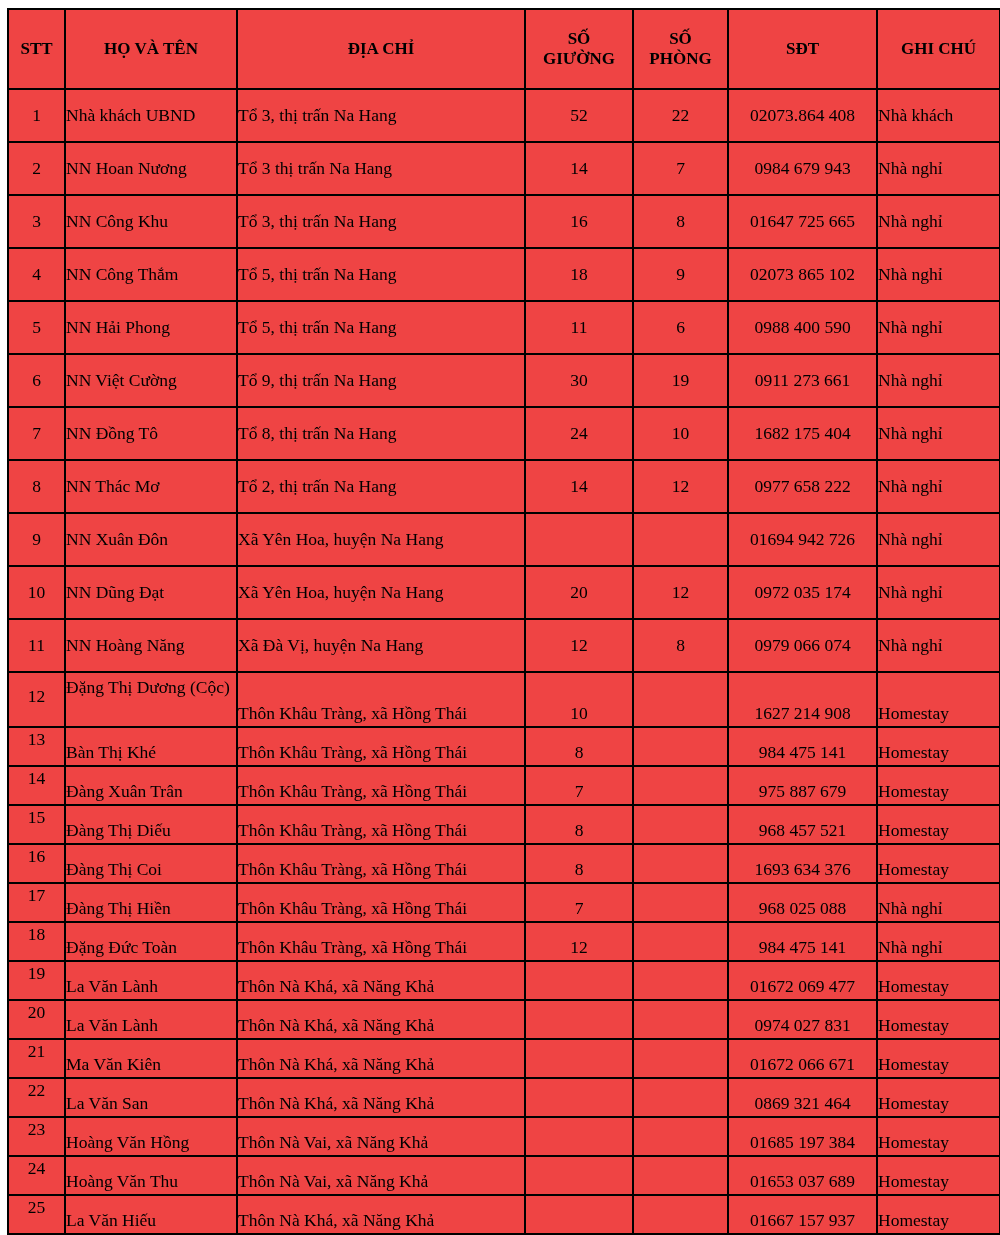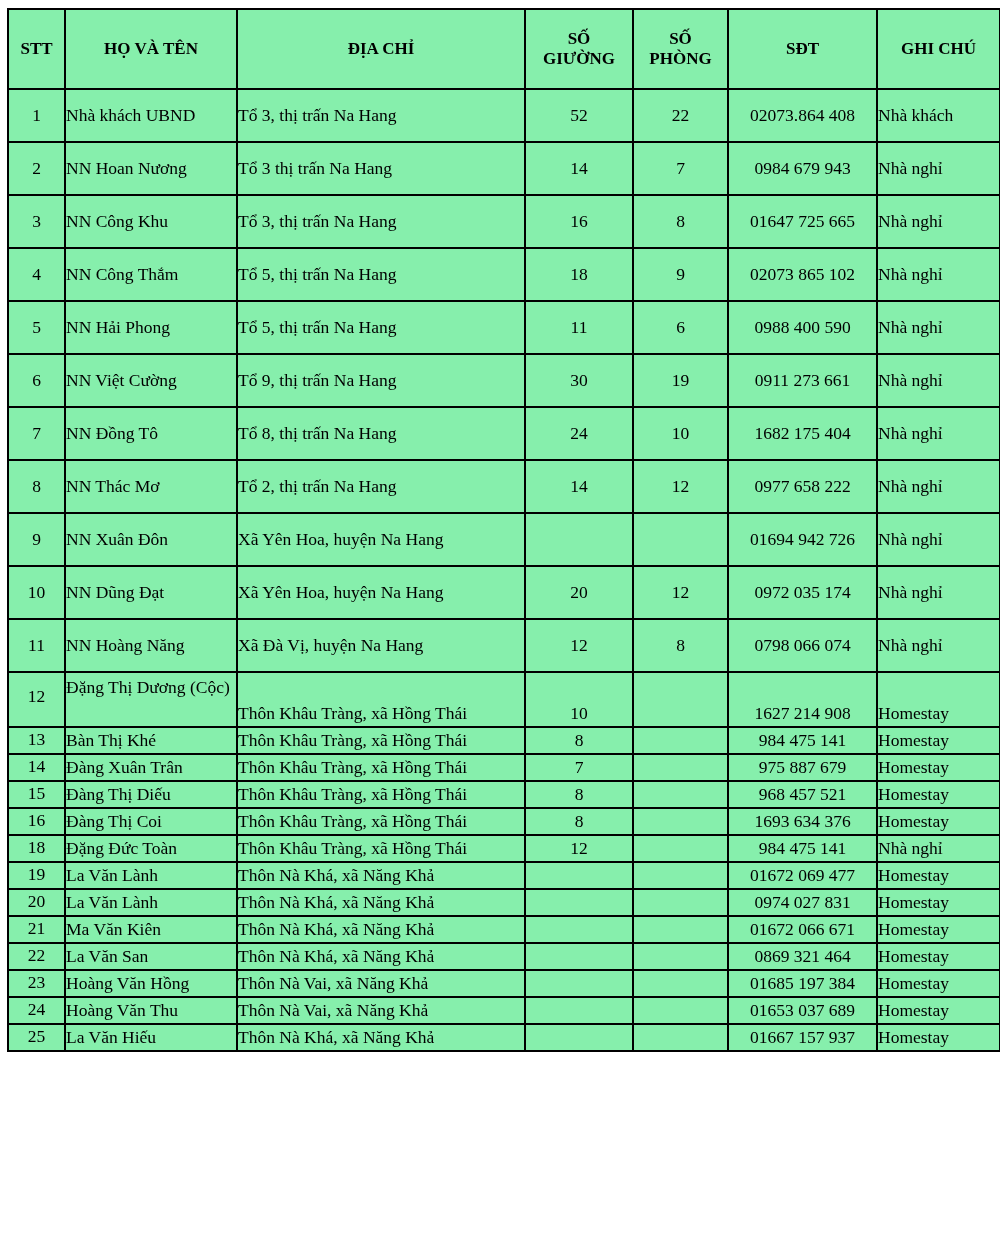--- a/index.html
+++ b/index.html
@@ -9,21 +9,21 @@
     width: 1000px;
     height: 1235px;
     font-family: "Liberation Serif", "DejaVu Serif", serif;
     color: #000000;
   }
   .doc-table {
     border-collapse: collapse;
     table-layout: fixed;
     width: 992px;
     margin: 8px 0 0 7px;
-    background: #86efac;
+    background: #ef4444;
   }
   .doc-table th, .doc-table td {
     border: 2px solid #000000;
     font-size: 17.5px;
     line-height: 1.18;
     overflow: hidden;
     padding: 0;
   }
   .doc-table th {
     font-weight: bold;
@@ -43,21 +43,21 @@
   .col-note  { text-align: left; padding-left: 10px; padding-right: 2px; }
   
   tr.mid    { height: 53px; }
   tr.mid td { vertical-align: middle; }
   
   tr.tall    { height: 55px; }
   tr.tall td { vertical-align: bottom; padding-bottom: 2px; }
   tr.tall td.col-name { vertical-align: top; padding-top: 4px; }
   tr.tall td.col-stt  { vertical-align: middle; padding-bottom: 6px; }
   
-  tr.compact    { height: 27px; }
+  tr.compact    { height: 39px; }
   tr.compact td { vertical-align: bottom; padding-bottom: 2px; }
   tr.compact td.col-stt { vertical-align: top; padding-top: 1px; }
 </style>
 </head>
 <body>
 
 <table class="doc-table">
   <colgroup>
     <col style="width:57px">
     <col style="width:172px">
@@ -170,21 +170,21 @@
         <td class="col-rooms">12</td>
         <td class="col-phone">0972 035 174</td>
         <td class="col-note">Nhà nghỉ</td>
       </tr>
       <tr class="mid">
         <td class="col-stt">11</td>
         <td class="col-name">NN Hoàng Năng</td>
         <td class="col-address">Xã Đà Vị, huyện Na Hang</td>
         <td class="col-beds">12</td>
         <td class="col-rooms">8</td>
-        <td class="col-phone">0798 066 074</td>
+        <td class="col-phone">0979 066 074</td>
         <td class="col-note">Nhà nghỉ</td>
       </tr>
       <tr class="tall">
         <td class="col-stt">12</td>
         <td class="col-name">Đặng Thị Dương (Cộc)</td>
         <td class="col-address">Thôn Khâu Tràng, xã Hồng Thái</td>
         <td class="col-beds">10</td>
         <td class="col-rooms"></td>
         <td class="col-phone">1627 214 908</td>
         <td class="col-note">Homestay</td>
@@ -217,20 +217,29 @@
         <td class="col-note">Homestay</td>
       </tr>
       <tr class="compact">
         <td class="col-stt">16</td>
         <td class="col-name">Đàng Thị Coi</td>
         <td class="col-address">Thôn Khâu Tràng, xã Hồng Thái</td>
         <td class="col-beds">8</td>
         <td class="col-rooms"></td>
         <td class="col-phone">1693 634 376</td>
         <td class="col-note">Homestay</td>
+      </tr>
+      <tr class="compact">
+        <td class="col-stt">17</td>
+        <td class="col-name">Đàng Thị Hiền</td>
+        <td class="col-address">Thôn Khâu Tràng, xã Hồng Thái</td>
+        <td class="col-beds">7</td>
+        <td class="col-rooms"></td>
+        <td class="col-phone">968 025 088</td>
+        <td class="col-note">Nhà nghỉ</td>
       </tr>
       <tr class="compact">
         <td class="col-stt">18</td>
         <td class="col-name">Đặng Đức Toàn</td>
         <td class="col-address">Thôn Khâu Tràng, xã Hồng Thái</td>
         <td class="col-beds">12</td>
         <td class="col-rooms"></td>
         <td class="col-phone">984 475 141</td>
         <td class="col-note">Nhà nghỉ</td>
       </tr>

